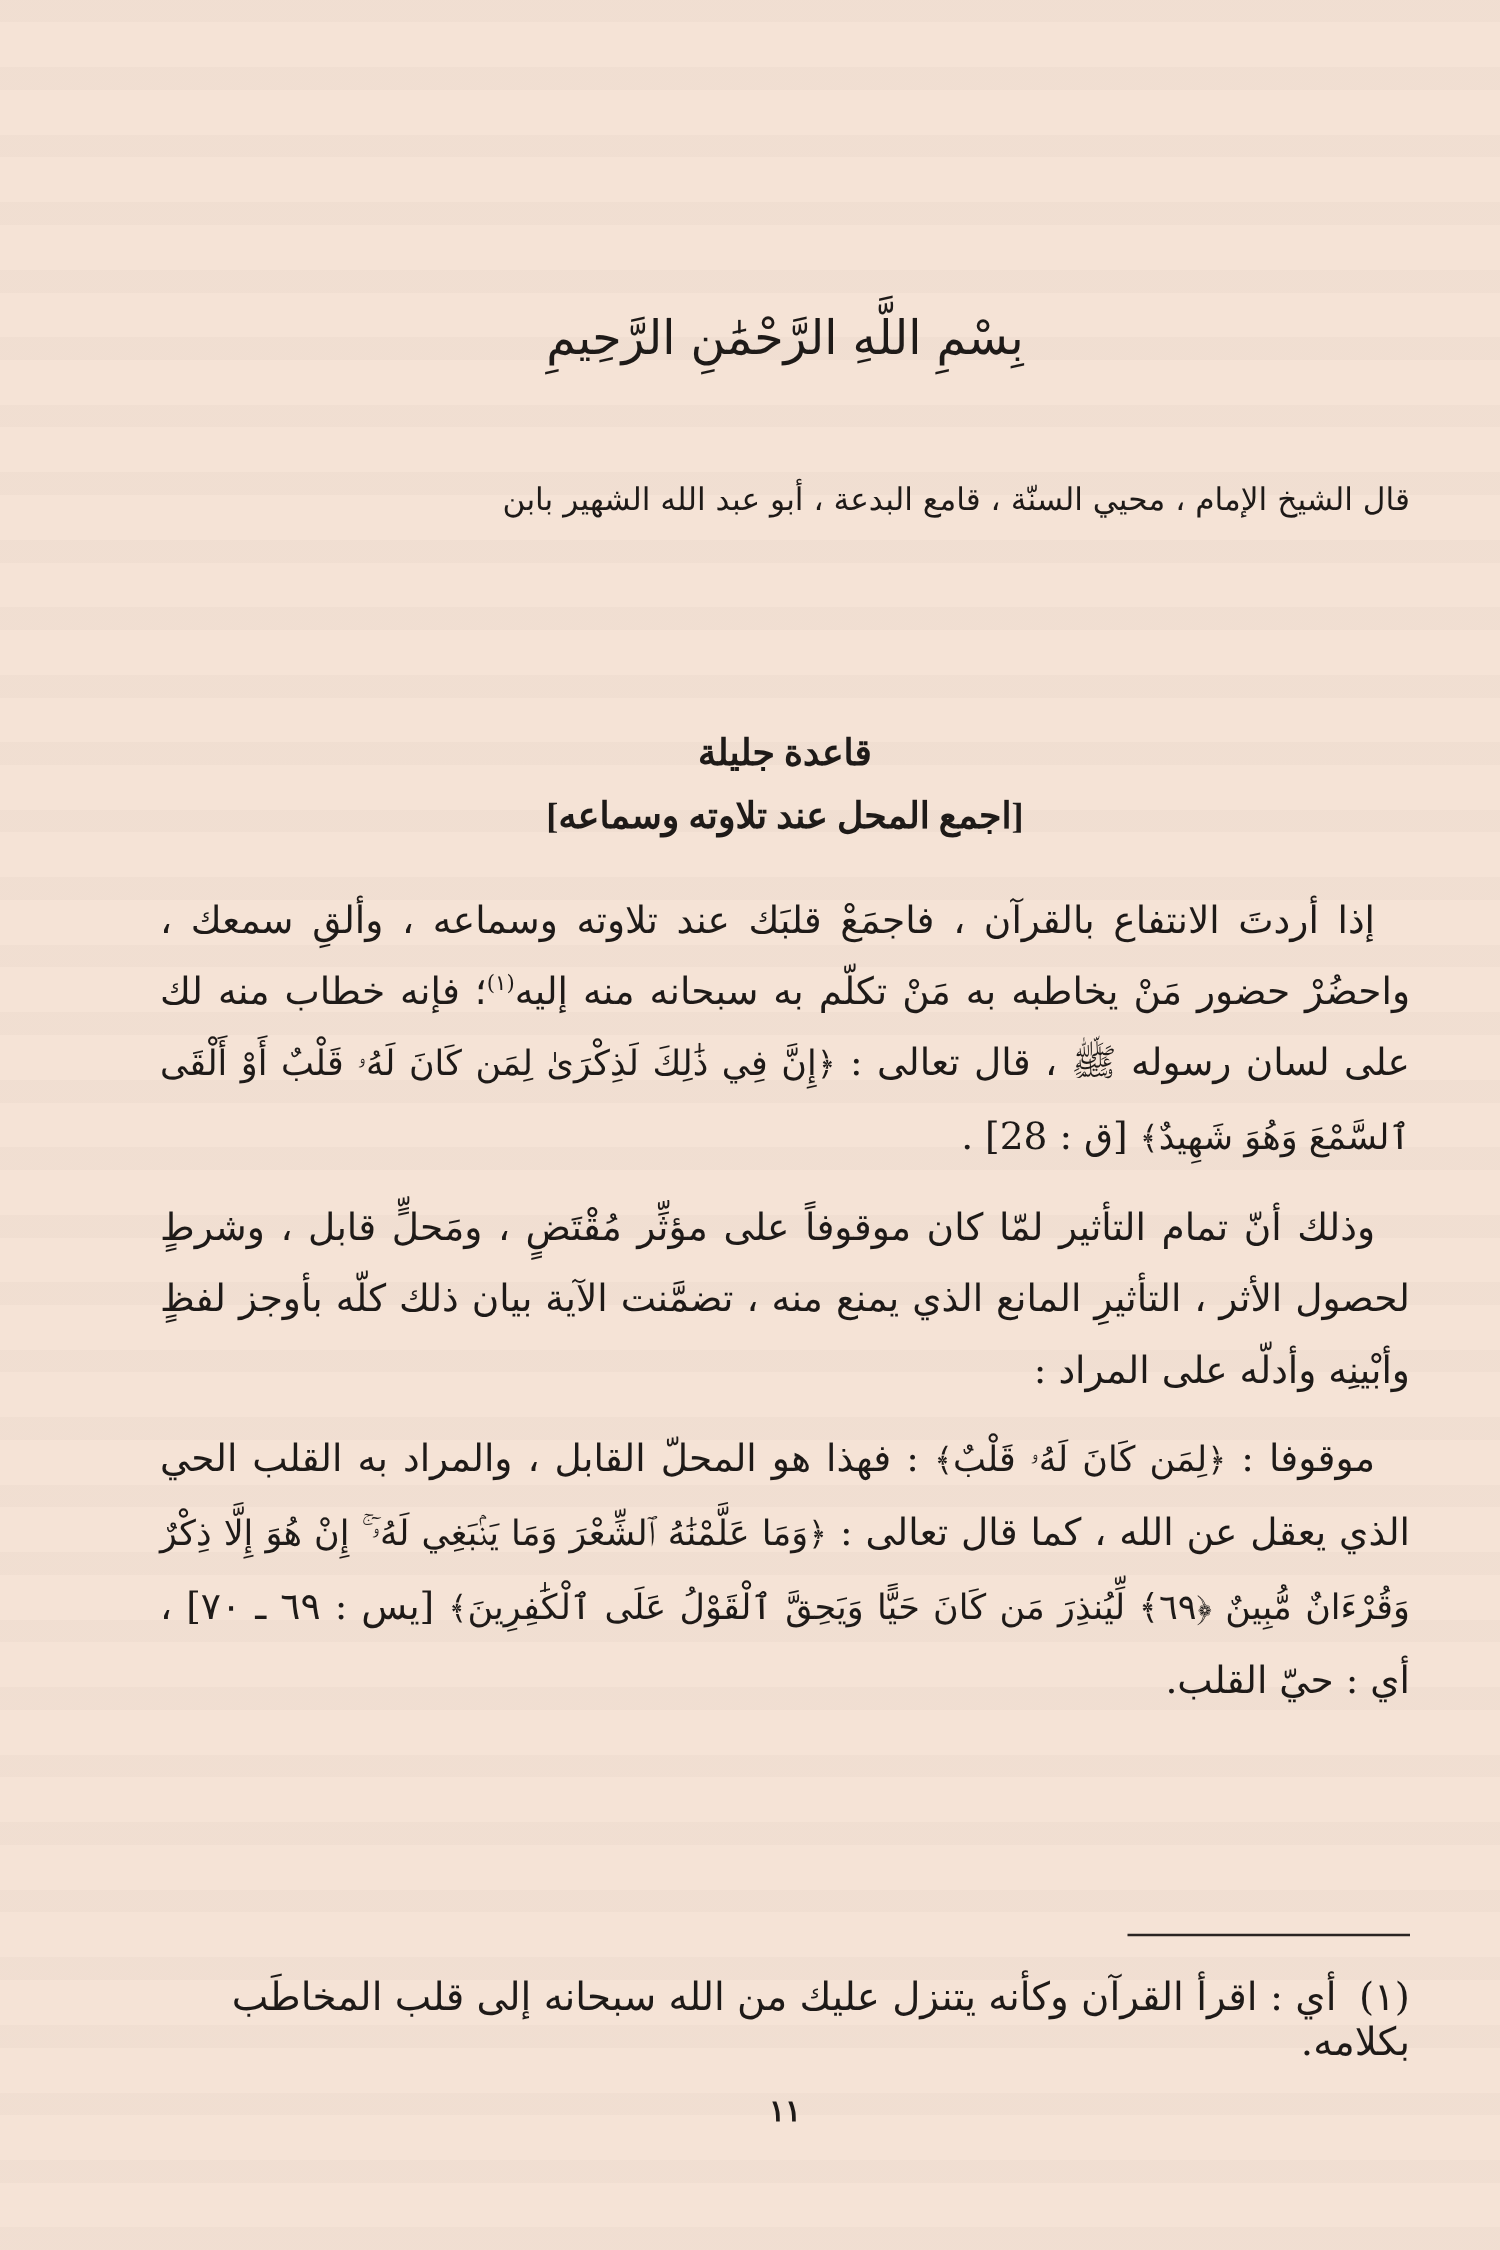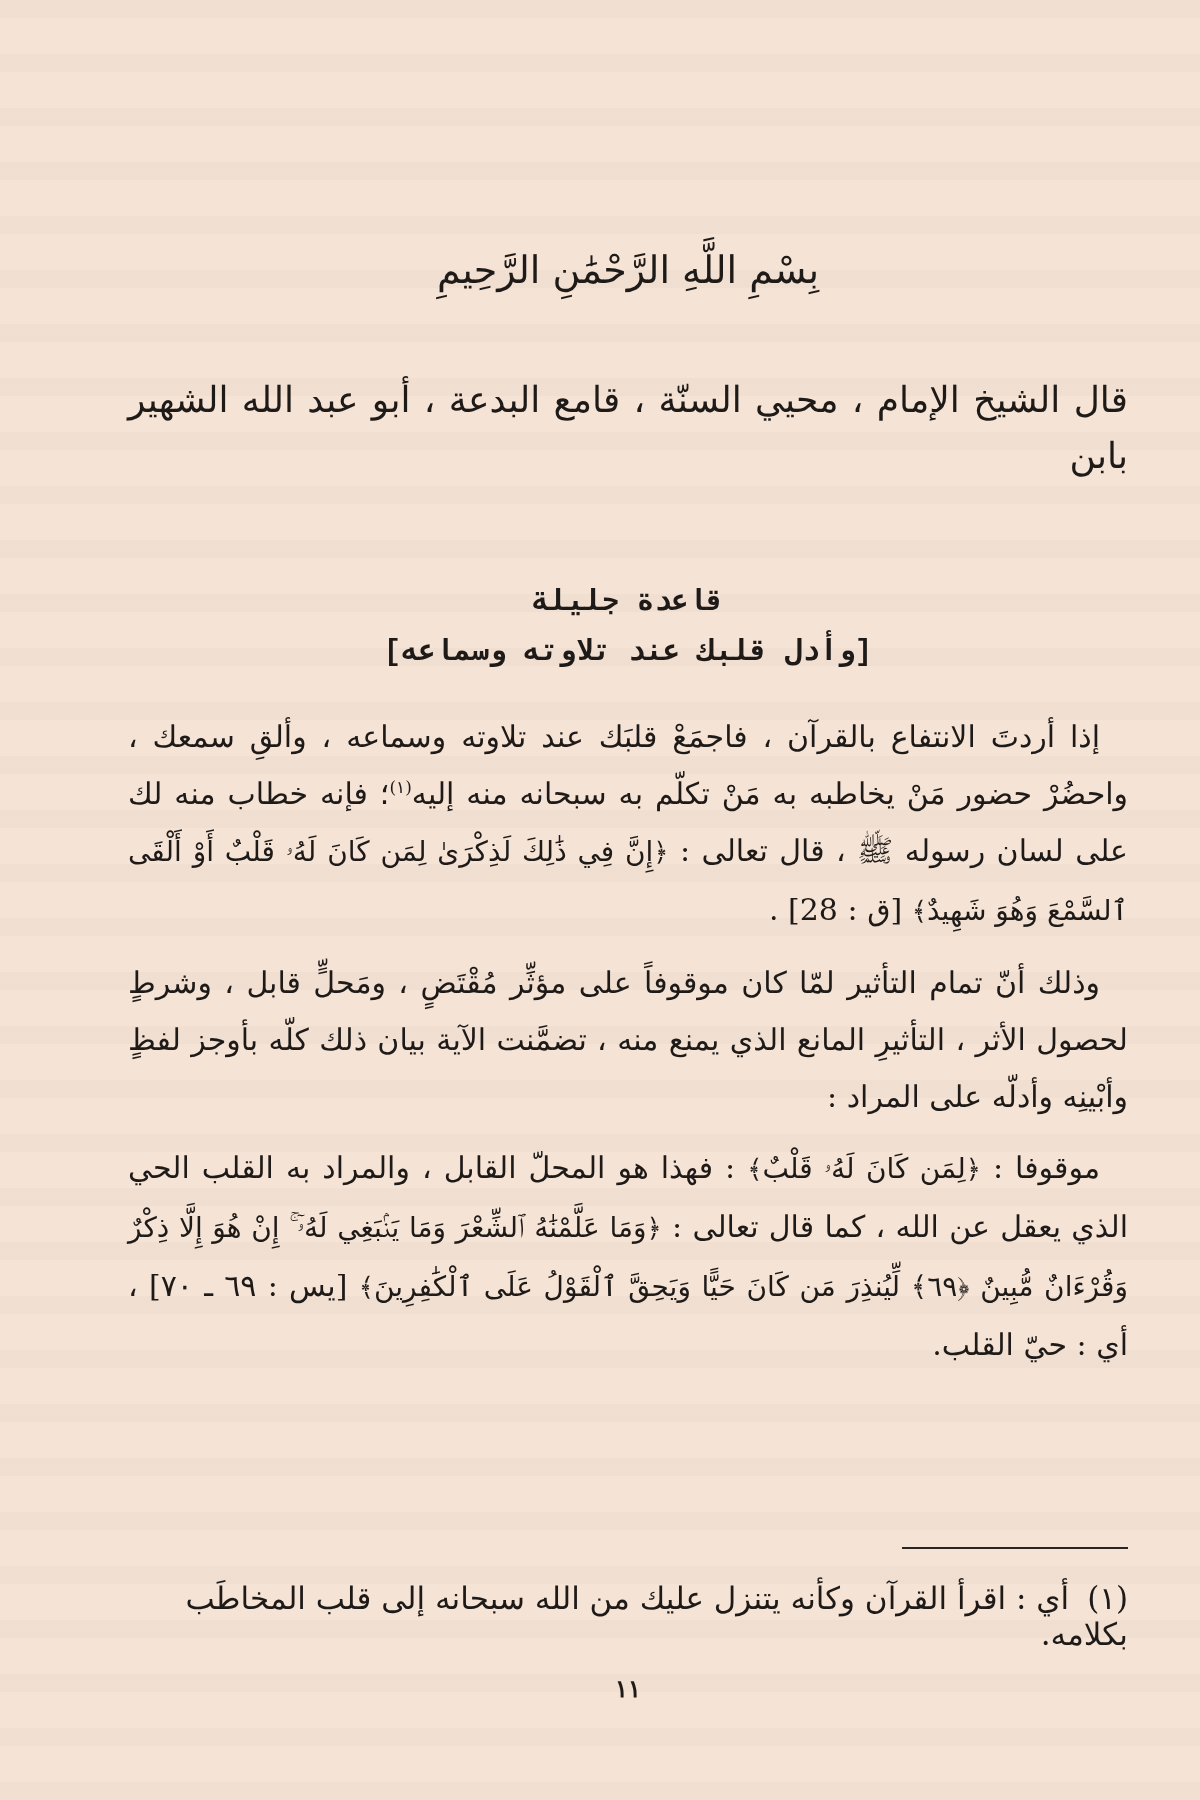--- a/index.html
+++ b/index.html
@@ -39,33 +39,33 @@
       text-align: center;
       font-size: 38px;
       letter-spacing: 2px;
       font-family: "DejaVu Serif", serif;
     }
     .intro {
       position: absolute;
       top: 372px;
       left: 0;
       right: 0;
-      font-size: 36px;
+      font-size: 25px;
       line-height: 56px;
       text-align: justify;
       text-align-last: right;
     }
     .intro p { margin: 0; }
     .heading {
       position: absolute;
       top: 578px;
       left: 0;
       right: 0;
       text-align: center;
-      font-family: Liberation Mono, monospace;
+      font-family: Liberation Serif, serif;
       font-weight: bold;
       font-size: 29px;
       line-height: 50px;
     }
     .body-text {
       position: absolute;
       top: 708px;
       left: 0;
       right: 0;
       font-size: 30px;
@@ -126,21 +126,21 @@
 <div class="page">
 
   <div class="basmala">بِسْمِ اللَّهِ الرَّحْمَٰنِ الرَّحِيمِ</div>
 
   <div class="intro">
     <p>قال الشيخ الإمام ، محيي السنّة ، قامع البدعة ، أبو عبد الله الشهير بابن</p>
   </div>
 
   <div class="heading">
     <div>قاعدة جليلة</div>
-    <div>[وأدل قلبك عند تلاوته وسماعه]</div>
+    <div>[اجمع المحل عند تلاوته وسماعه]</div>
   </div>
 
   <div class="body-text">
     <p>
       <span>إذا أردتَ الانتفاع بالقرآن ، فاجمَعْ قلبَك عند تلاوته وسماعه ، وألقِ سمعك ، واحضُرْ حضور مَنْ يخاطبه به مَنْ تكلّم به سبحانه منه إليه</span><sup>(١)</sup><span>؛ فإنه خطاب منه لك على لسان رسوله ﷺ ، قال تعالى :</span>
       <span class="brace">﴿</span><span class="quran">إِنَّ فِي ذَٰلِكَ لَذِكْرَىٰ لِمَن كَانَ لَهُۥ قَلْبٌ أَوْ أَلْقَى ٱلسَّمْعَ وَهُوَ شَهِيدٌ</span><span class="brace">﴾</span>
       <span>[ق : 28] .</span>
     </p>
 
     <p>وذلك أنّ تمام التأثير لمّا كان موقوفاً على مؤثِّر مُقْتَضٍ ، ومَحلٍّ قابل ، وشرطٍ لحصول الأثر ، التأثيرِ المانع الذي يمنع منه ، تضمَّنت الآية بيان ذلك كلّه بأوجز لفظٍ وأبْينِه وأدلّه على المراد :</p>

